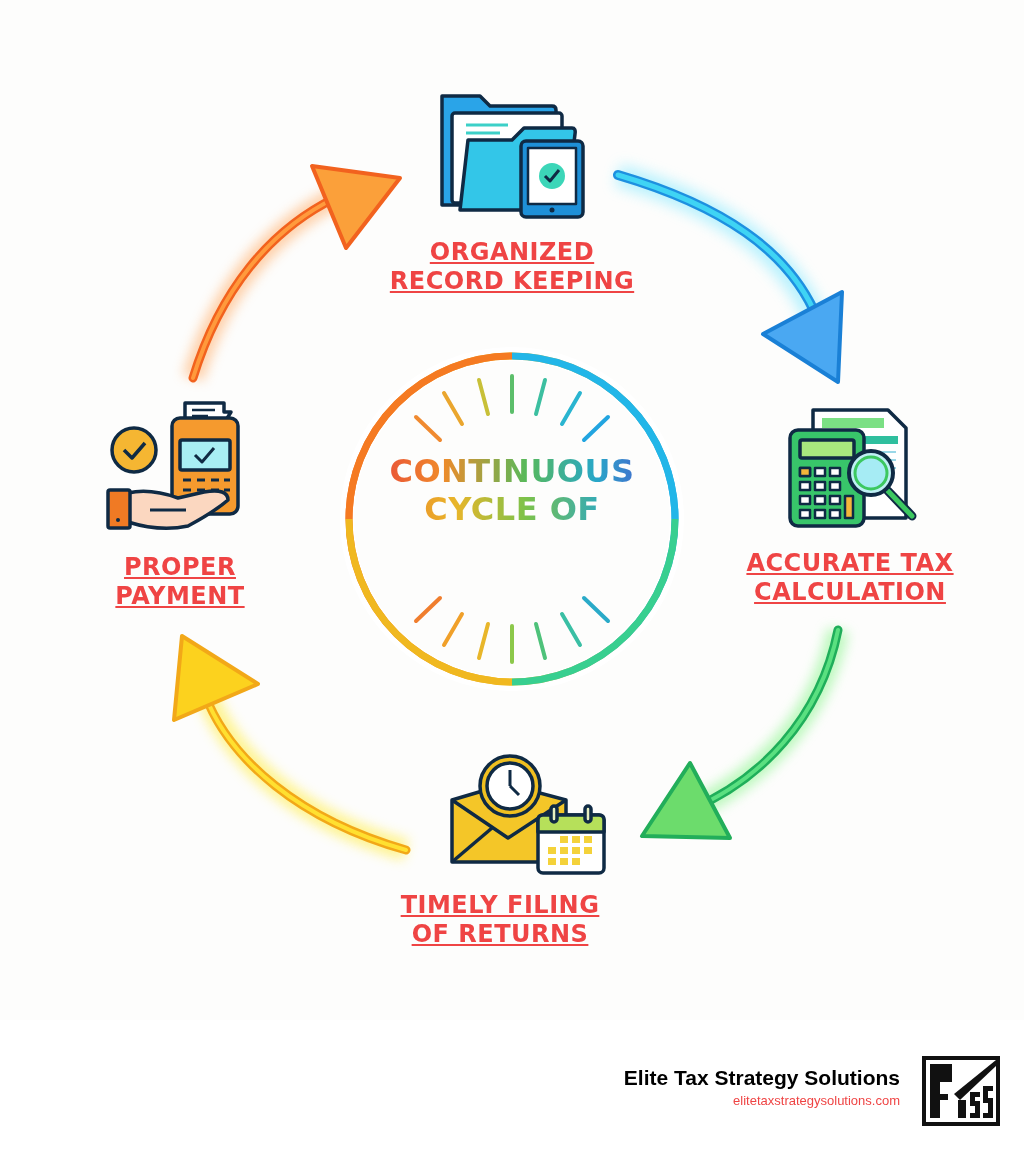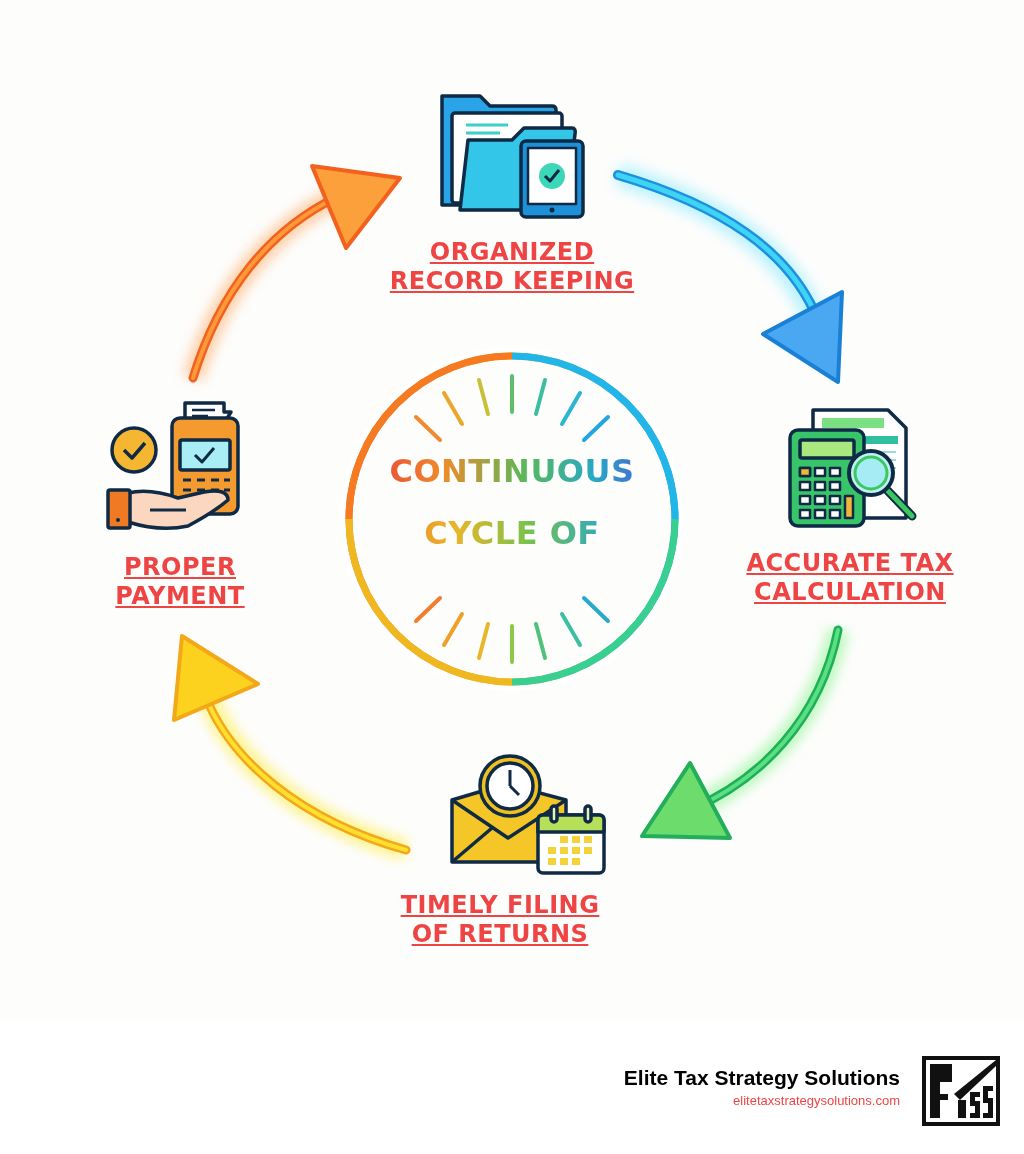--- a/index.html
+++ b/index.html
@@ -14,21 +14,21 @@
     position:absolute; text-align:center; color:#ef4444; font-weight:bold;
     font-size:24px; line-height:29px; letter-spacing:0.5px;text-decoration:underline;
   }
   .label span { display:block; white-space:nowrap; }
   .center-title {
     position:absolute; left:372px; top:452px; width:280px; text-align:center;
     font-weight:bold; font-size:32px; line-height:38px; letter-spacing:0.5px;
   }
   .center-title span { display:block; white-space:nowrap; }
   .ct-l1 { background:linear-gradient(90deg,#e8483a 0%,#f08a2a 25%,#58b95a 55%,#28a7c8 80%,#4a5fd0 100%); -webkit-background-clip:text; background-clip:text; color:transparent; }
-  .ct-l2 { background:linear-gradient(90deg,#f07a2a 0%,#e8b52a 30%,#7cc24a 55%,#28a7c8 85%,#3a8ad8 100%); -webkit-background-clip:text; background-clip:text; color:transparent;margin-top:24px; }
+  .ct-l2 { background:linear-gradient(90deg,#f07a2a 0%,#e8b52a 30%,#7cc24a 55%,#28a7c8 85%,#3a8ad8 100%); -webkit-background-clip:text; background-clip:text; color:transparent; }
   .ct-l3 { background:linear-gradient(90deg,#e8483a 0%,#f0a02a 25%,#8cc440 50%,#28b0c0 75%,#4a5fd0 100%); -webkit-background-clip:text; background-clip:text; color:transparent; }
   .brand { position:absolute; right:124px; top:1066px; text-align:right; }
   .brand-name { font-family:"Liberation Sans", sans-serif; font-weight:bold; font-size:21px; color:#000000; line-height:24px; }
   .brand-url { font-family:"Liberation Sans", sans-serif; font-size:13px; color:#ef4444; line-height:22px; }
 </style>
 </head>
 <body>
 
 <div class="canvas"></div>
 <div class="footer-band"></div>

